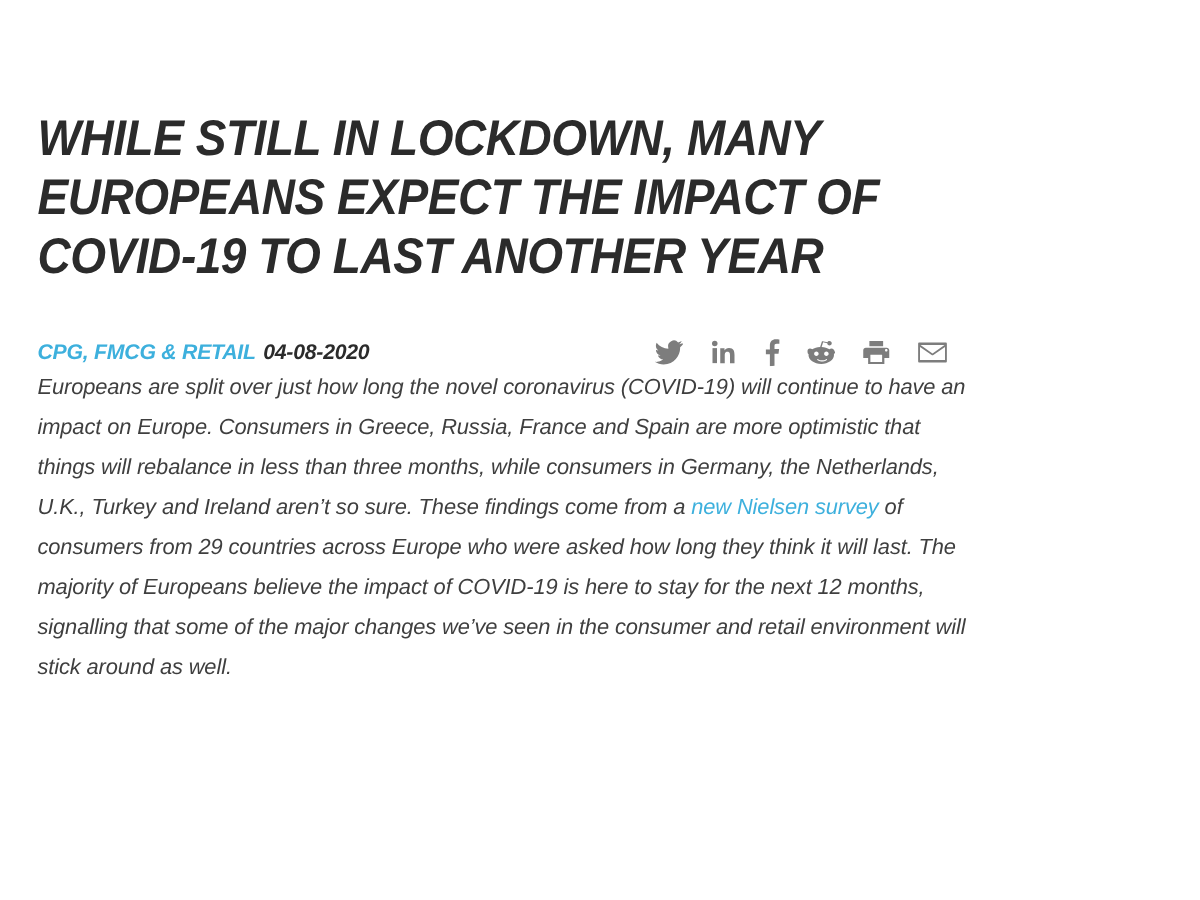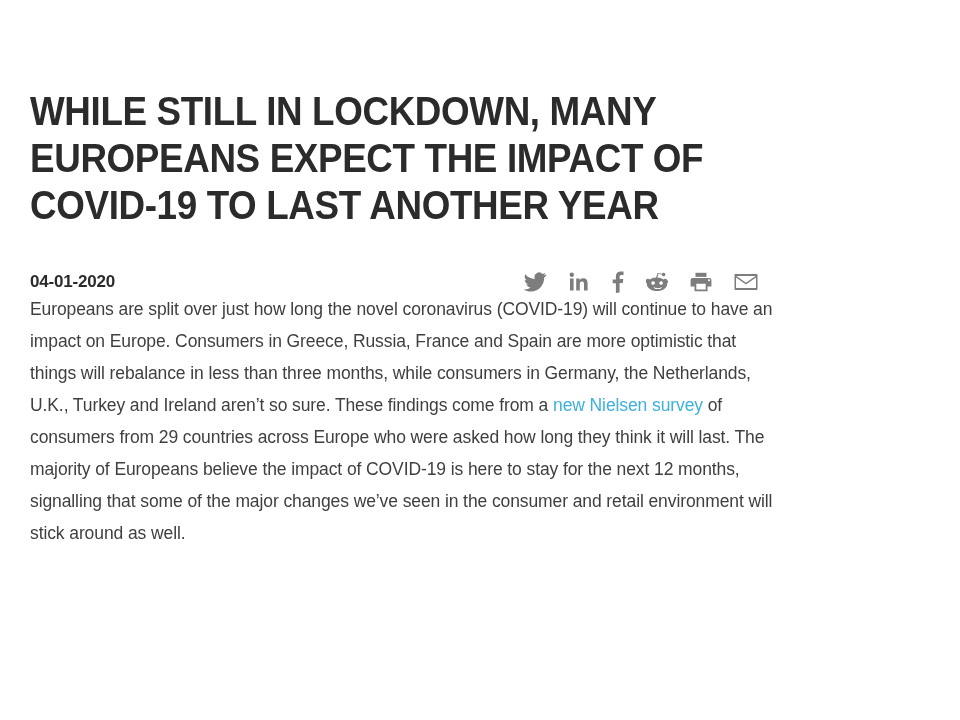--- a/index.html
+++ b/index.html
@@ -12,20 +12,21 @@
     background: #ffffff;
     font-family: "Liberation Sans", sans-serif;
     overflow: hidden;
   }
   .page {
     position: relative;
     width: 816px;
     height: 720px;
     box-sizing: border-box;
     padding: 0 30px;
+    font-style: italic;
   }
   .article-title {
     margin: 0;
     padding-top: 88px;
     font-family: "Liberation Sans", sans-serif;
     font-weight: bold;
     font-size: 40px;
     line-height: 47px;
     letter-spacing: -0.4px;
     color: #2b2b2b;
@@ -85,21 +86,22 @@
 </style>
 </head>
 <body>
 
 <div class="page">
 
   <h1 class="article-title">While still in lockdown, many Europeans expect the impact of COVID-19 to last another year</h1>
 
   <div class="meta-row">
     <div class="meta-left">
-      <span class="meta-date">04-01-2020</span>
+      <span class="meta-category">CPG, FMCG &amp; Retail</span>
+      <span class="meta-date">04-08-2020</span>
     </div>
 
     <div class="share-icons">
       <span class="icon-btn">
         <svg width="24" height="20" viewBox="0 0 24 20" aria-hidden="true">
           <path d="M23 2.6c-.8.4-1.7.6-2.6.8.9-.6 1.6-1.5 2-2.6-.9.5-1.9.9-2.9 1.1A4.6 4.6 0 0 0 11.6 6c0 .4 0 .7.1 1-3.8-.2-7.2-2-9.4-4.8-.4.7-.6 1.5-.6 2.3 0 1.6.8 3 2 3.8-.7 0-1.4-.2-2-.6 0 2.2 1.6 4.1 3.7 4.5-.4.1-.8.2-1.2.2-.3 0-.6 0-.9-.1.6 1.8 2.3 3.2 4.3 3.2a9.2 9.2 0 0 1-5.7 2c-.4 0-.8 0-1.1-.1 2 1.3 4.5 2.1 7.1 2.1 8.5 0 13.2-7.1 13.2-13.2v-.6c.9-.7 1.7-1.5 2.3-2.4z"></path>
         </svg>
       </span>
       <span class="icon-btn">
         <svg width="20" height="20" viewBox="0 0 20 20" aria-hidden="true">

